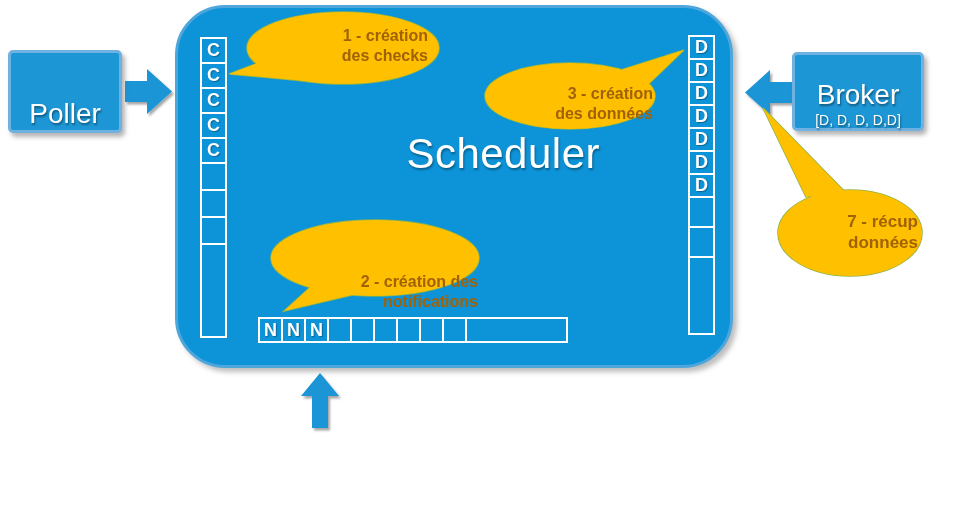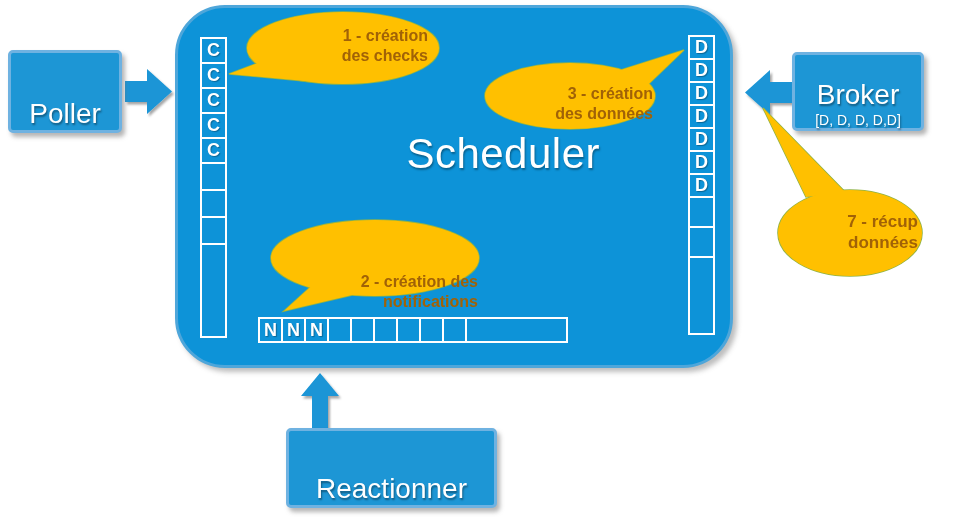--- a/index.html
+++ b/index.html
@@ -170,17 +170,14 @@
     <span>données</span>
   </div>
 
   <div class="node" id="poller-box">
     <div class="node-label">Poller</div>
   </div>
   <div class="node" id="broker-box">
     <div class="node-label">Broker</div>
     <div class="node-sublabel">[D, D, D, D,D]</div>
   </div>
-  <div class="node" id="reactionner-box">
-    <div class="node-label">Reactionner</div>
-  </div>
 
 </div>
 
 </body></html>

